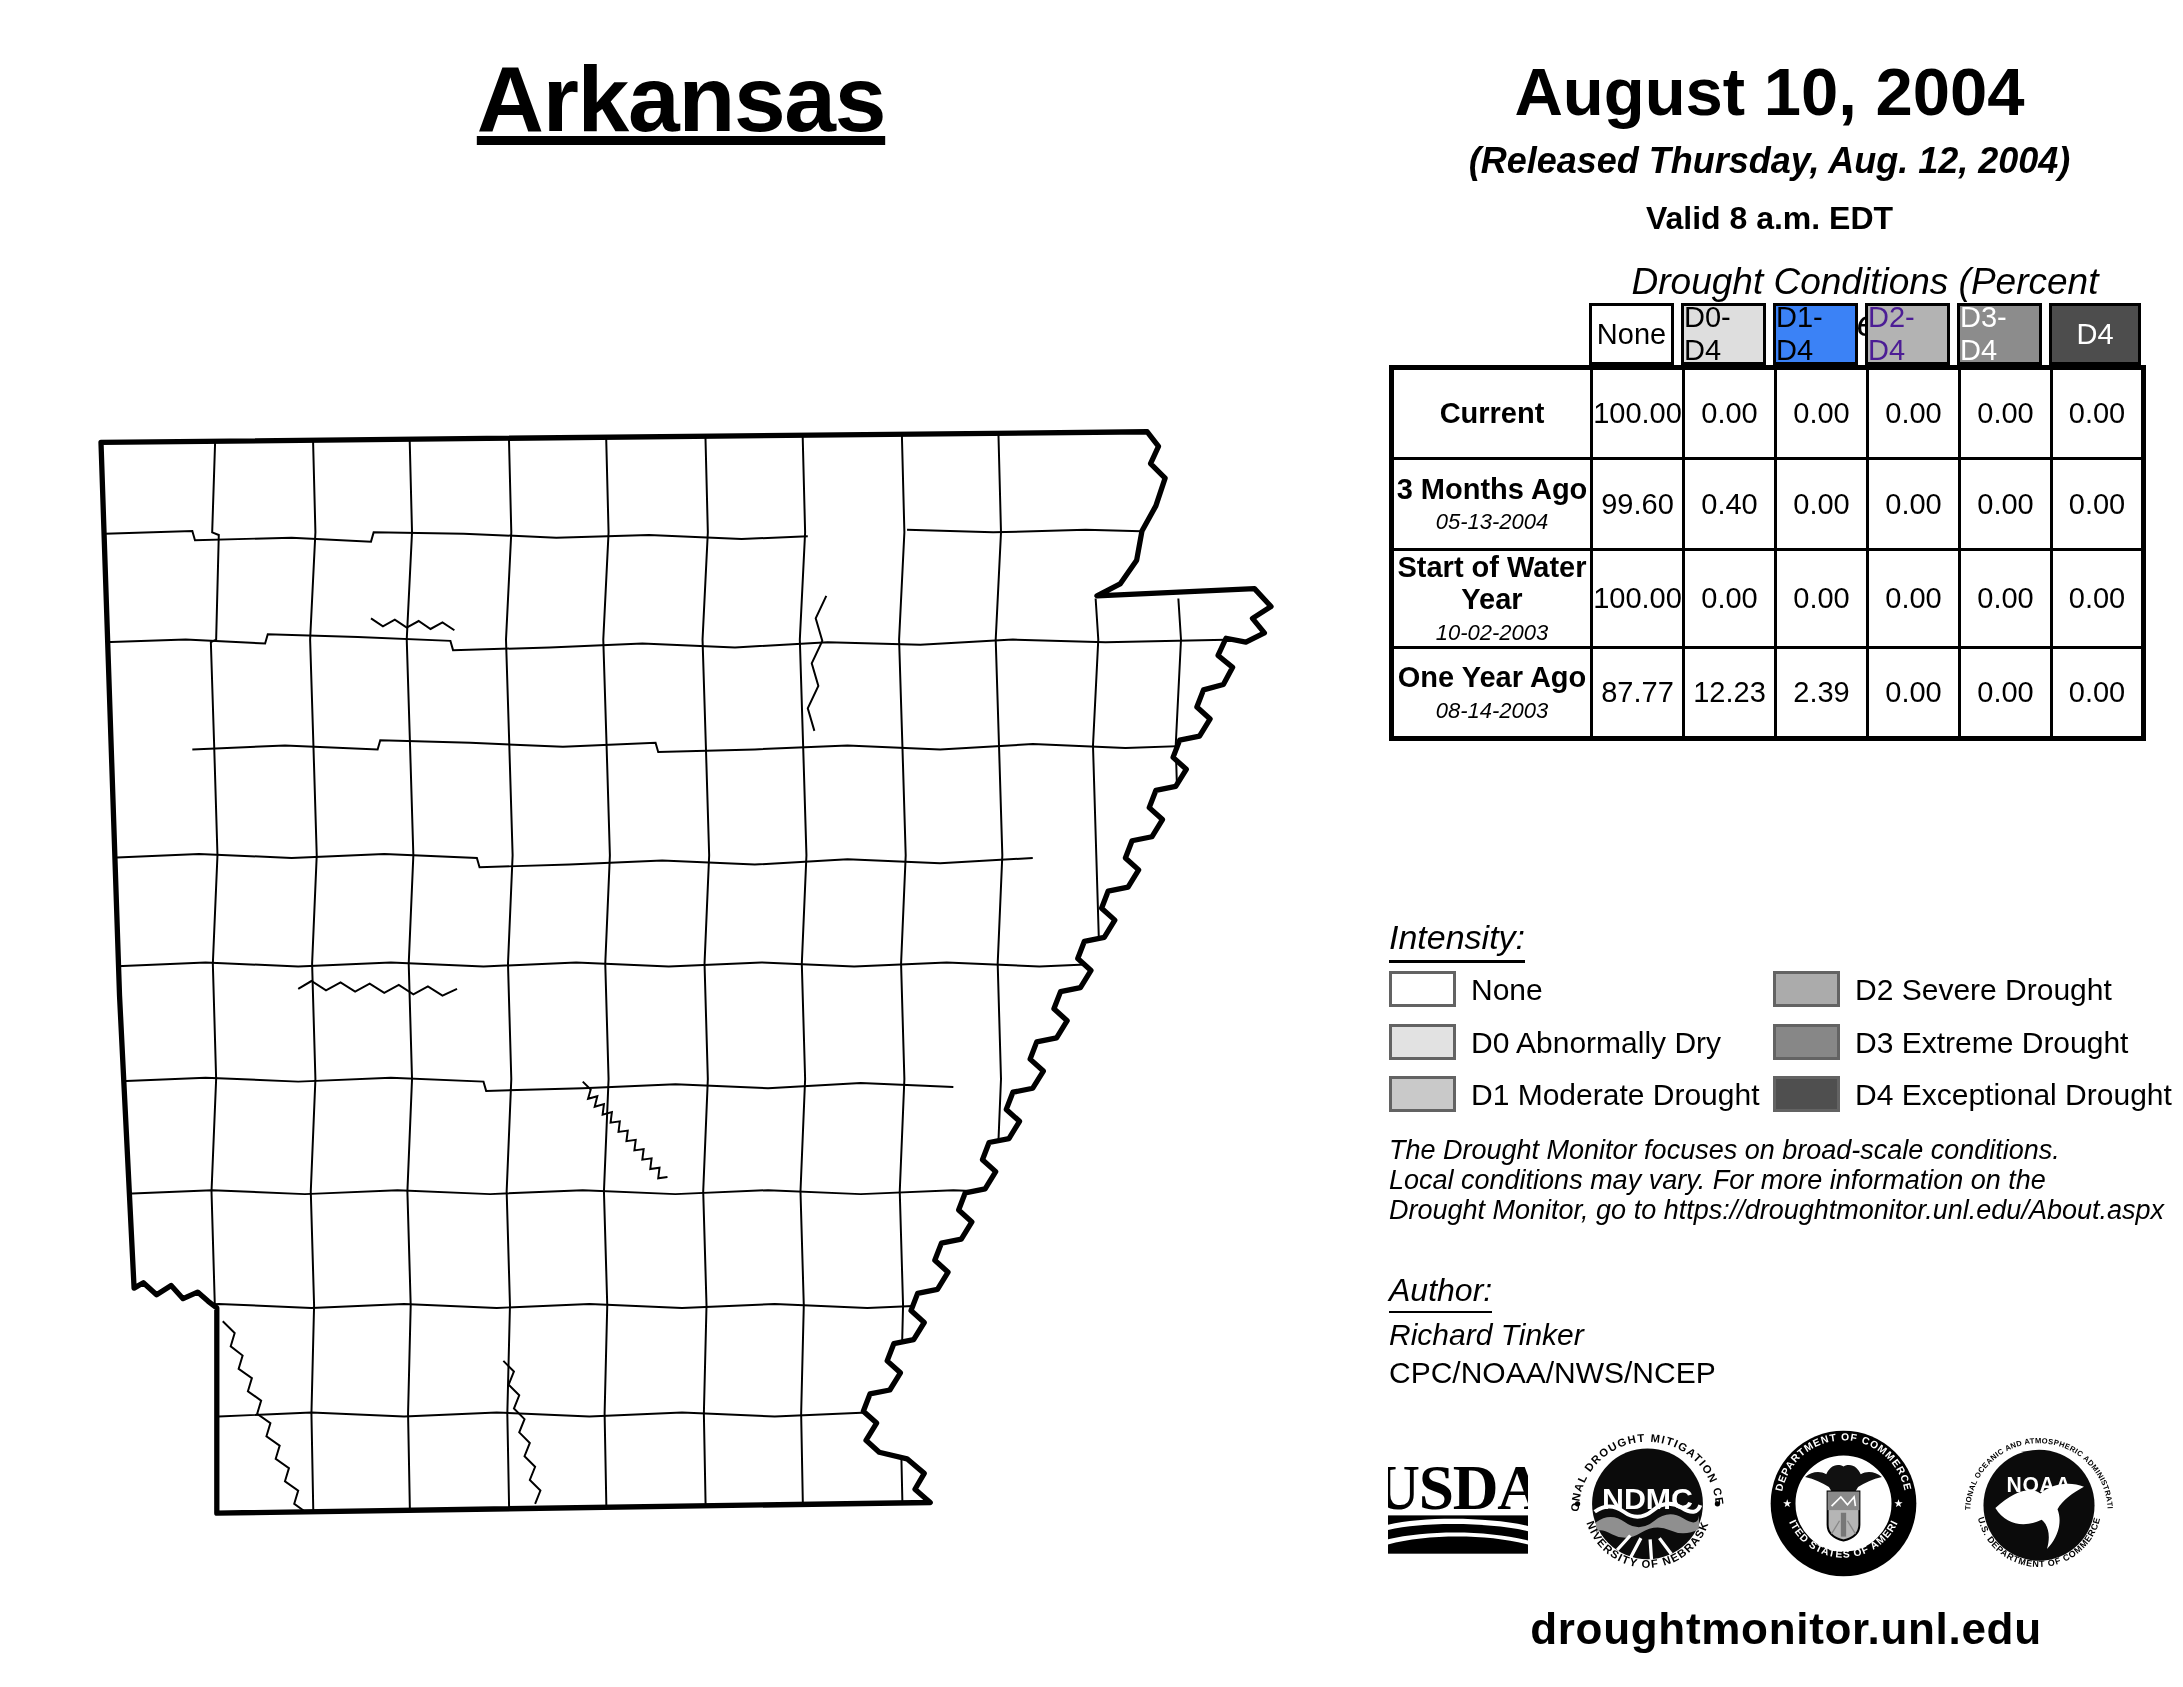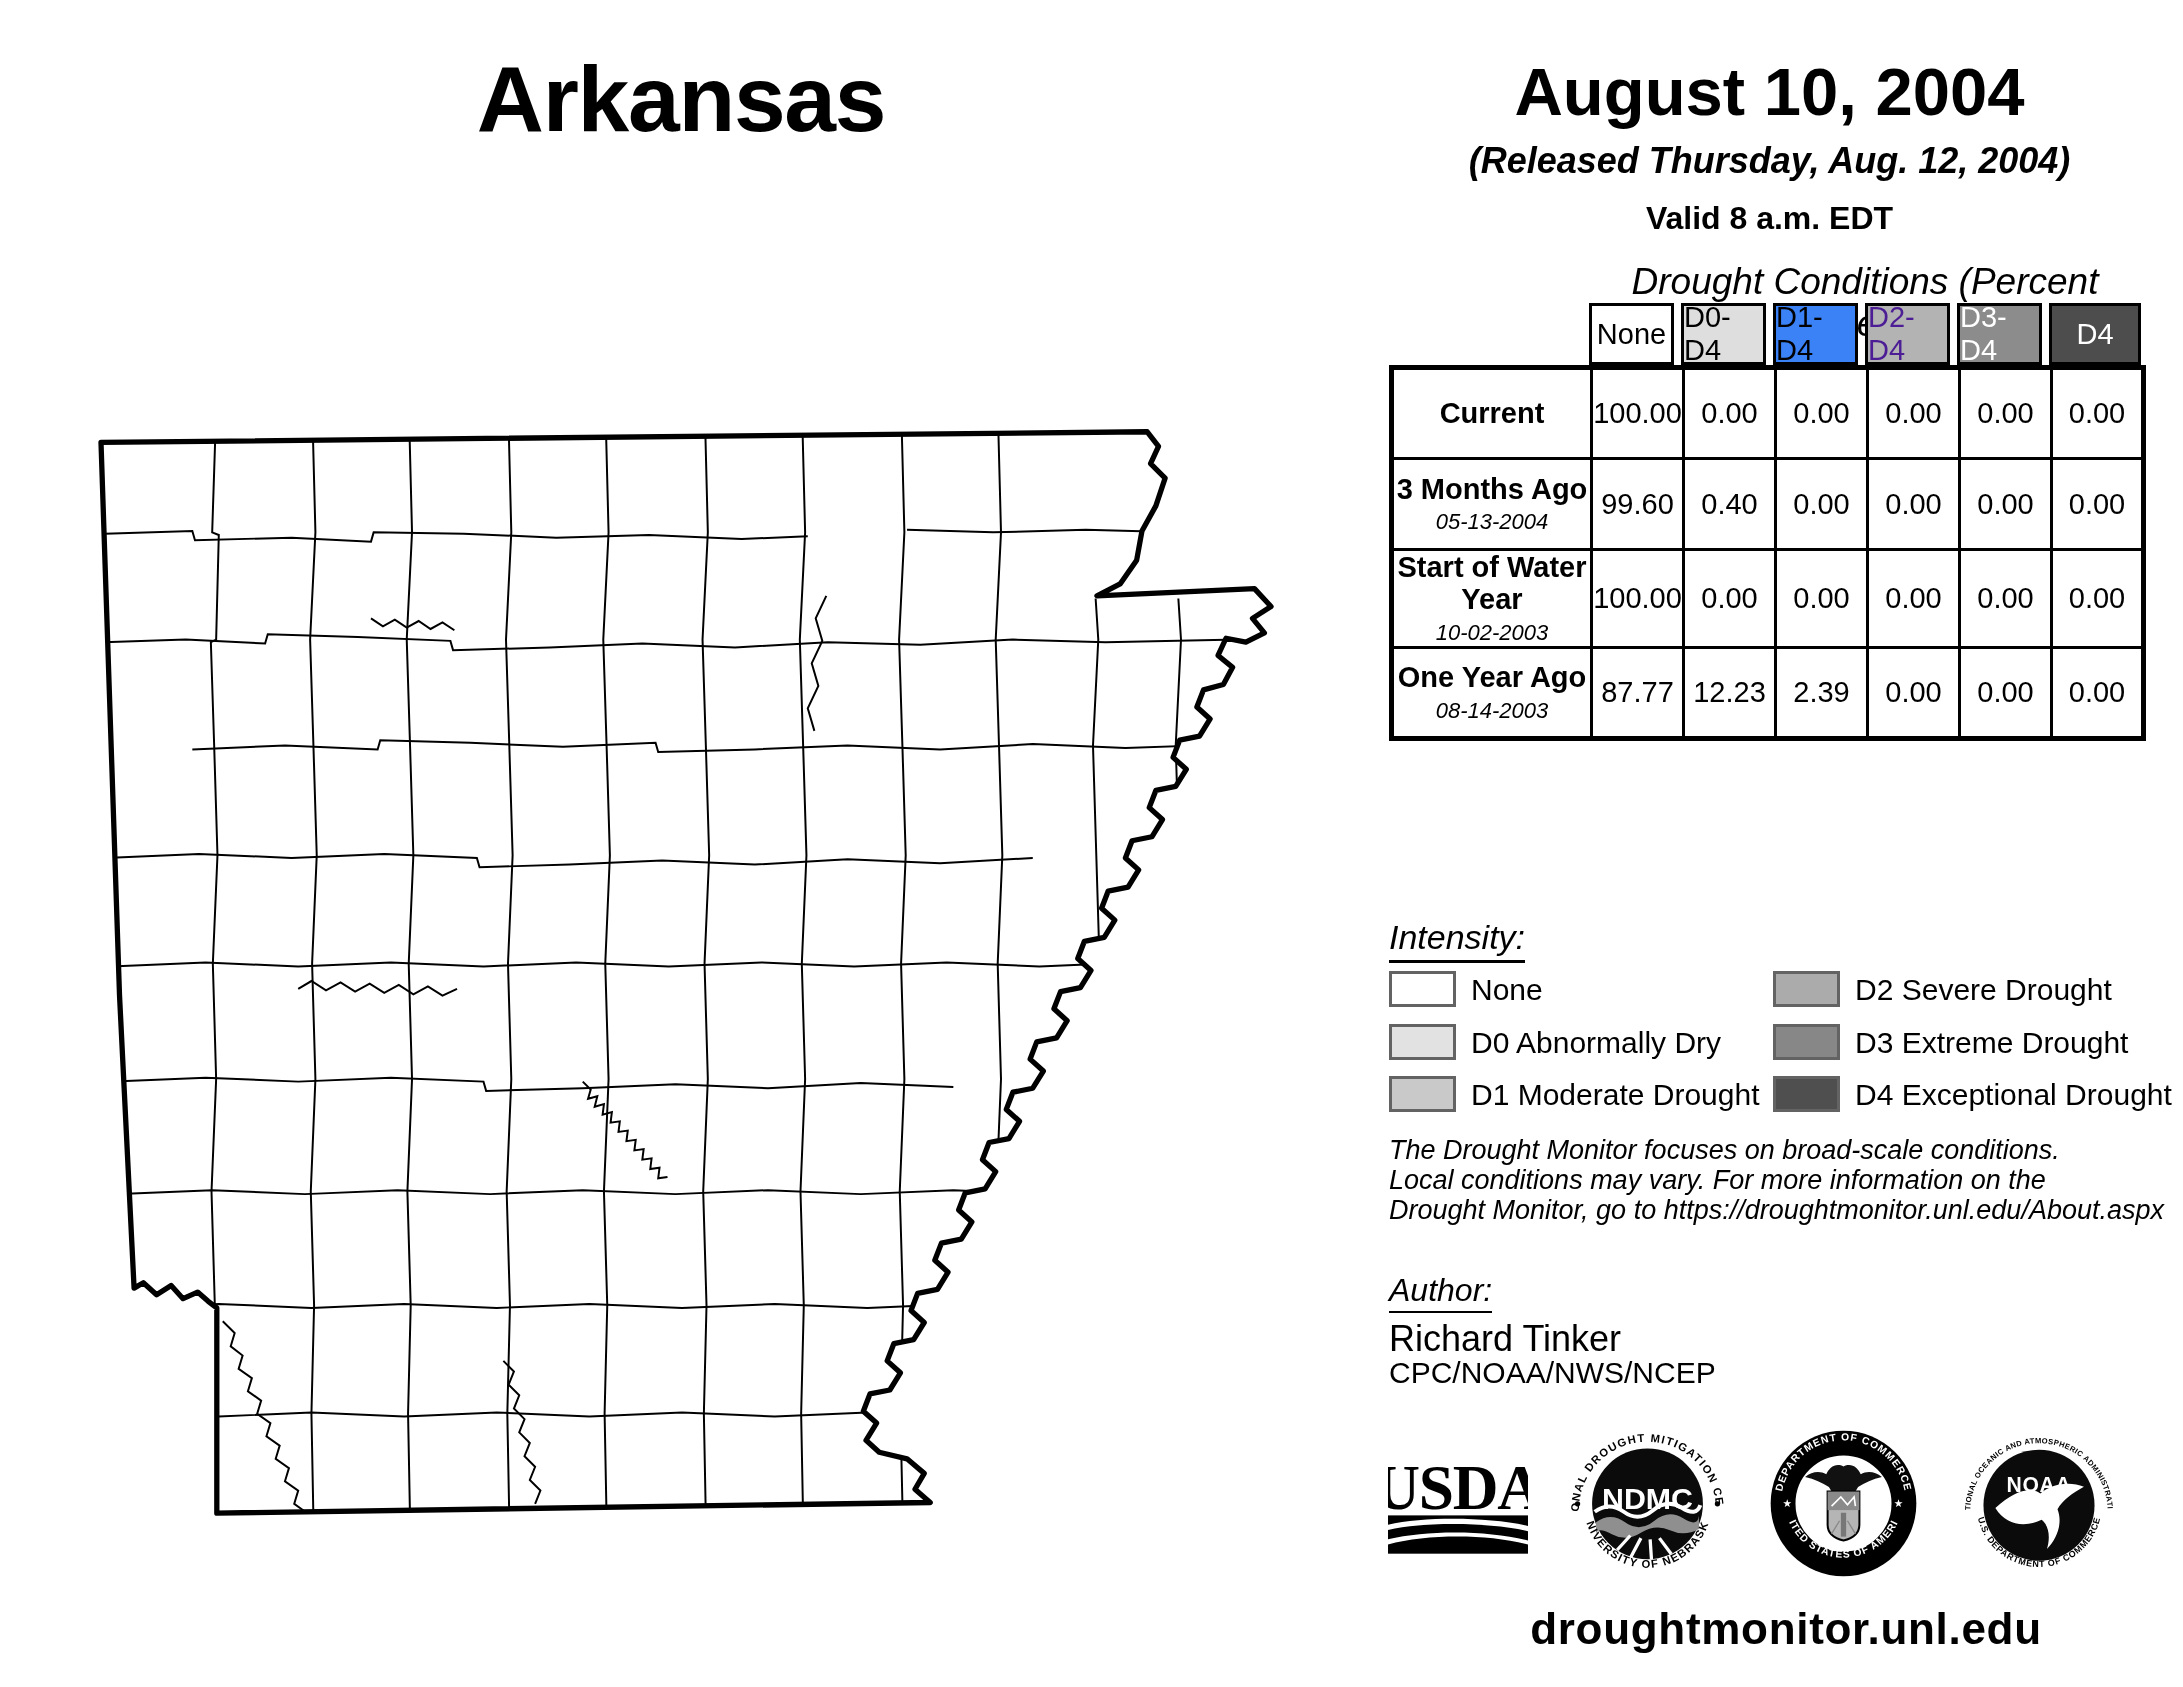--- a/index.html
+++ b/index.html
@@ -4,21 +4,21 @@
 <style>
   html,body{margin:0;padding:0;}
   body{
     width:2183px;height:1687px;position:relative;background:#ffffff;
     font-family:"Liberation Sans",sans-serif;color:#000;overflow:hidden;
   }
   .abs{position:absolute;}
   
   .title-block{left:198px;top:46px;width:966px;text-align:center;}
   .main-title{font-size:58px;font-weight:bold;font-style:italic;line-height:1.1;}
-  .region-title{font-size:93px;font-weight:bold;line-height:1.05;margin-top:5.3px;letter-spacing:-1.3px;}
+  .region-title{font-size:93px;font-weight:bold;line-height:1.05;margin-top:5.3px;letter-spacing:-1.3px;text-decoration:underline;}
   .date-block{left:1356px;top:58px;width:827px;text-align:center;}
   .date-main{font-size:67px;font-weight:bold;line-height:1.0;}
   .date-released{font-size:36px;font-weight:bold;font-style:italic;margin-top:14.6px;}
   .date-valid{font-size:32px;font-weight:bold;margin-top:18.5px;}
   
   .tbl-title{left:1589px;top:261px;width:552px;text-align:center;font-size:37px;font-style:italic;}
   .hdr-row{left:1589px;top:303px;height:62px;}
   .hdr-cell{position:absolute;top:0;height:62px;width:85px;border:3.3px solid #000;
     box-sizing:border-box;display:flex;align-items:center;justify-content:center;
     font-size:29px;}
@@ -32,21 +32,21 @@
   .rl-date{font-size:22px;font-style:italic;margin-top:4px;}
   
   .intensity-h{left:1389px;top:918px;font-size:34px;font-style:italic;
     border-bottom:3.3px solid #000;padding-bottom:2.6px;}
   .leg-item{position:absolute;height:37px;}
   .leg-swatch{position:absolute;left:0;top:0;width:67px;height:36px;border:3.3px solid #636363;box-sizing:border-box;}
   .leg-label{position:absolute;left:82px;top:50%;transform:translateY(-50%);font-size:30px;white-space:nowrap;}
   
   .disclaimer{left:1389px;top:1135px;width:794px;font-size:27px;font-style:italic;line-height:1.12;}
   .author-h{left:1389px;top:1272px;font-size:32px;font-style:italic;border-bottom:2.6px solid #000;padding-bottom:2px;}
-  .author-name{left:1389px;top:1318px;font-size:36px;}
+  .author-name{left:1389px;top:1318px;font-size:30px;font-style:italic;}
   .author-org{left:1389px;top:1356px;font-size:30px;}
   
   .site-url{left:1422px;top:1604px;width:728px;text-align:center;font-size:44px;font-weight:bold;letter-spacing:0.7px;}
   .logo{position:absolute;}
   svg text{font-family:"Liberation Sans",sans-serif;}
   .serif{font-family:"Liberation Serif",serif;}
 </style>
 </head>
 <body>
 

